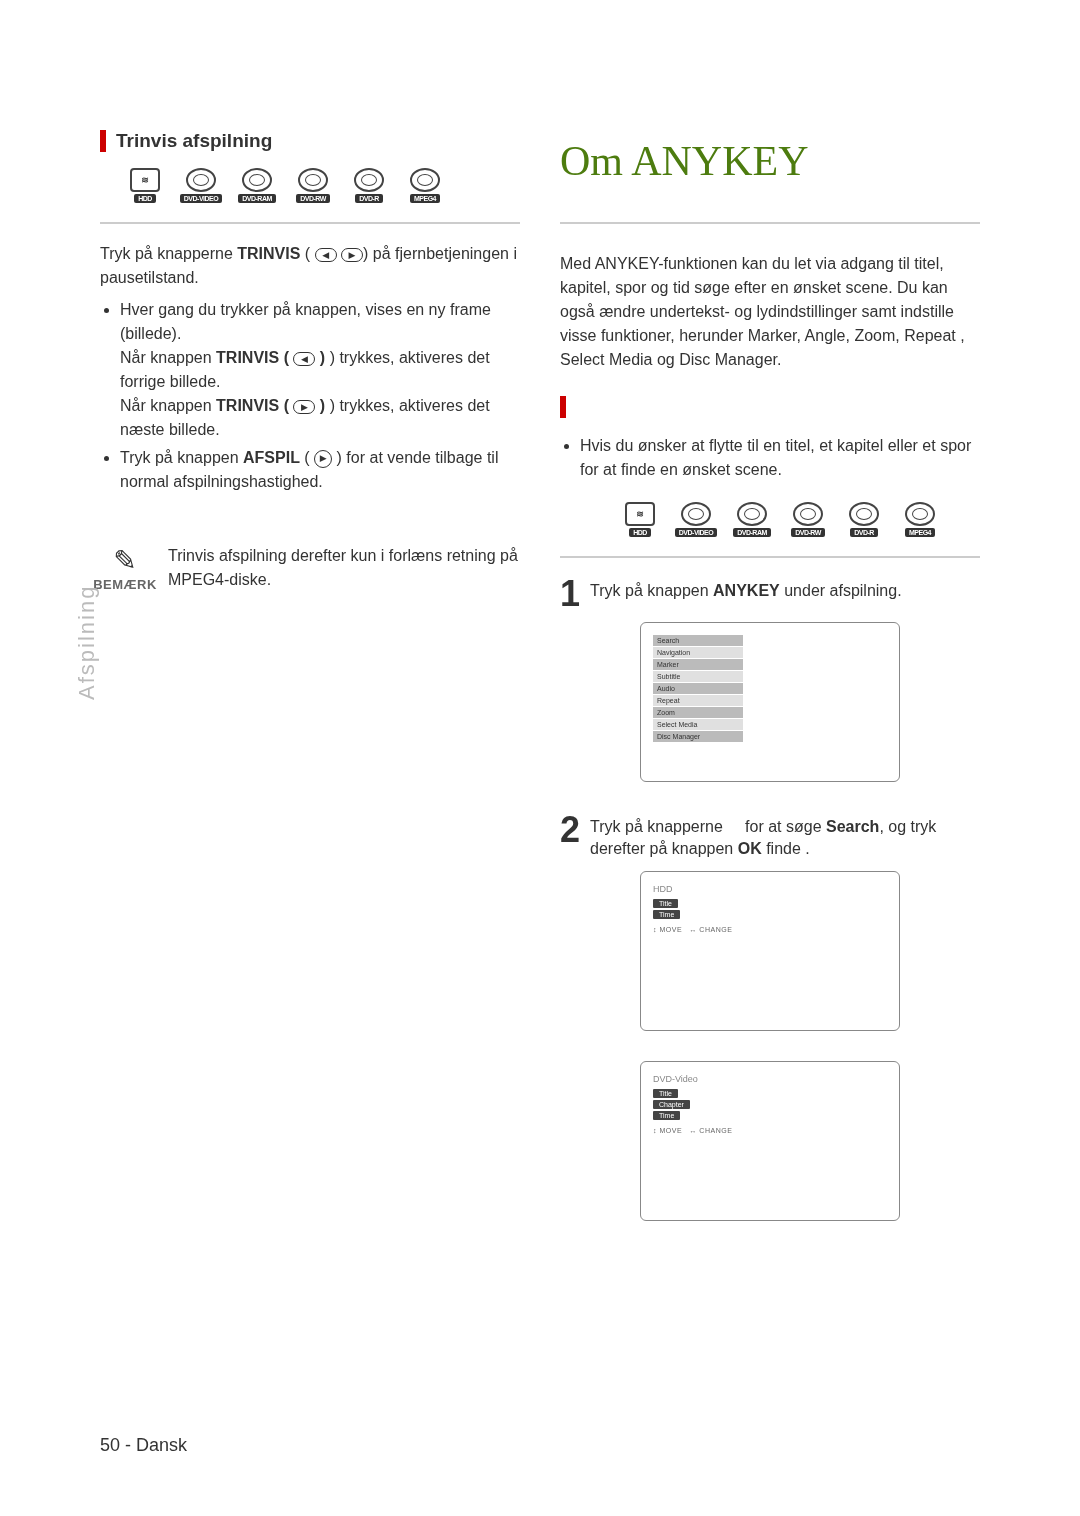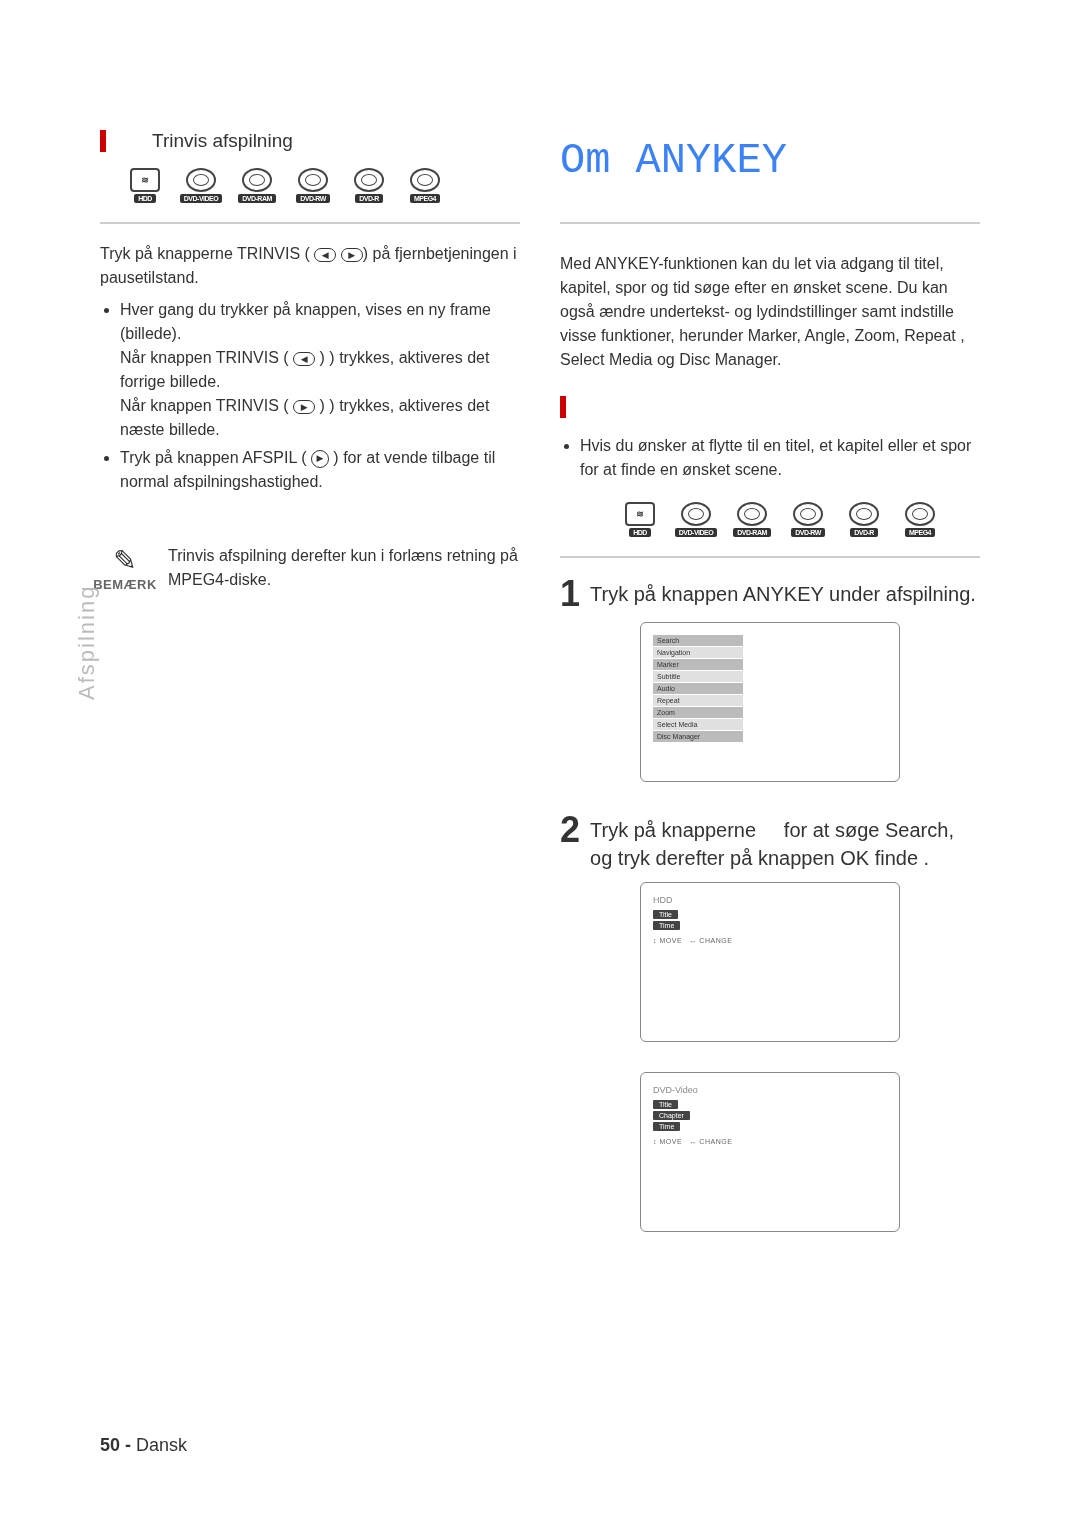--- a/index.html
+++ b/index.html
@@ -2,65 +2,65 @@
 <html><head>
 <meta charset="utf-8">
 <style>
   * { margin: 0; padding: 0; box-sizing: border-box; }
   body { font-family: Arial, Helvetica, sans-serif; background: #fff; width: 1080px; height: 1516px; position: relative; color: #333; }
   .page { padding: 130px 100px 60px 100px; display: flex; gap: 40px; }
   .col { flex: 1; }
 
   .section-bar { display: flex; align-items: center; margin-bottom: 16px; }
   .redbar { width: 6px; height: 22px; background: #c00; margin-right: 10px; }
-  .section-title { font-weight: normal; font-size: 19px; margin-left: 36px; }
+  .section-title { font-weight: bold; font-size: 19px; }
 
   .disc-icons { display: flex; gap: 6px; margin-left: 20px; margin-bottom: 14px; }
   .disc { width: 50px; height: 40px; display: flex; flex-direction: column; align-items: center; font-size: 7px; font-weight: bold; color: #fff; }
   .disc .circ { width: 30px; height: 24px; border: 2px solid #444; border-radius: 50%; display: flex; align-items: center; justify-content: center; font-size: 9px; color: #444; margin-bottom: 2px; position: relative; }
   .disc .circ::after { content: ""; position: absolute; width: 14px; height: 10px; border: 1px solid #444; border-radius: 50%; }
   .disc .lbl { background: #333; padding: 1px 4px; border-radius: 2px; letter-spacing: -0.5px; }
   .disc.hdd .circ { border-radius: 4px; }
   .disc.hdd .circ::after { display: none; }
 
   .col hr.thin { border: none; border-top: 2px solid #ccc; margin-bottom: 18px; }
 
   p.body { font-size: 16px; line-height: 1.5; margin-bottom: 8px; }
   ul.body { list-style: disc; padding-left: 20px; font-size: 16px; line-height: 1.5; }
   ul.body li { margin-bottom: 4px; }
-  .bold { font-weight: normal; }
+  .bold { font-weight: bold; }
 
   .inline-icon { display: inline-block; width: 22px; height: 14px; border: 1.5px solid #333; border-radius: 8px; vertical-align: middle; font-size: 9px; text-align: center; line-height: 12px; }
   .inline-icon.play-circ { width: 18px; height: 18px; border-radius: 50%; line-height: 15px; }
 
   .note-row { display: flex; gap: 18px; margin-top: 50px; align-items: flex-start; }
   .note-icon-box { display: flex; flex-direction: column; align-items: center; width: 50px; }
   .note-icon { font-size: 28px; }
   .note-label { font-size: 13px; font-weight: bold; color: #666; letter-spacing: 0.5px; }
 
   .side-label { position: absolute; left: 74px; top: 700px; transform: rotate(-90deg); transform-origin: left top; font-size: 22px; color: #bbb; letter-spacing: 2px; }
 
-  .big-title { font-family: Liberation Mono, monospace; font-size: 42px; color: #3b82f6; font-weight: normal; line-height: 1; }
+  .big-title { font-family: Liberation Serif, serif; font-size: 42px; color: #4d7c0f; font-weight: normal; line-height: 1; }
   .title-box { padding: 10px 0 40px 0; border-bottom: 2px solid #ccc; margin-bottom: 28px; }
 
   .step-row { display: flex; gap: 10px; margin-bottom: 10px; }
   .step-num { font-size: 36px; font-weight: bold; line-height: 1; }
-  .step-text { font-size: 20px; line-height: 1.4; padding-top: 4px; }
+  .step-text { font-size: 16px; line-height: 1.4; padding-top: 4px; }
 
   .ui-screenshot { border: 1px solid #888; border-radius: 6px; width: 260px; height: 160px; margin: 10px auto 30px auto; padding: 12px; font-size: 7px; position: relative; }
   .menu-list { width: 90px; }
   .menu-list .row { padding: 2px 4px; background: #e0e0e0; margin-bottom: 1px; font-size: 7px; color: #333; }
   .menu-list .row.hl { background: #bbb; }
 
   .pill { display: inline-block; background: #444; color: #fff; padding: 1px 6px; font-size: 7px; border-radius: 1px; margin: 1px 0; }
   .hdd-label { color: #888; font-size: 9px; margin-bottom: 4px; }
   .controls-hint { font-size: 7px; color: #666; margin-top: 6px; letter-spacing: 0.5px; }
 
   .footer { position: absolute; bottom: 60px; left: 100px; font-size: 18px; }
-  .footer .pg { font-weight: bold; }
+  .footer .pg { font-weight: normal; }
 </style>
 </head>
 <body>
 
 <div class="side-label">Afspilning</div>
 
 <div class="page">
 
   <div class="col">
     <div class="section-bar">

